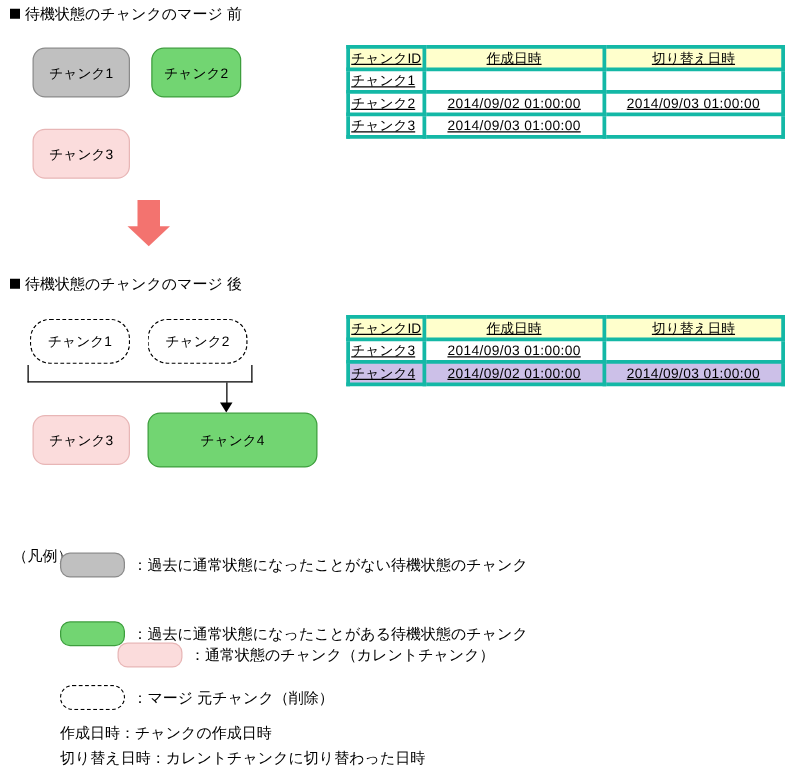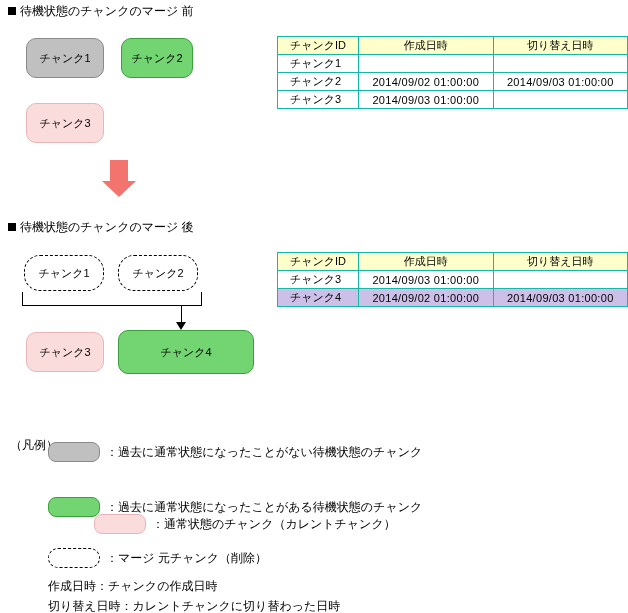--- a/index.html
+++ b/index.html
@@ -104,26 +104,27 @@
     border-top: 8px solid #000;
   }
 
   
   table.data {
     border-collapse: collapse;
     font-size: 11px;
     table-layout: fixed;
   }
   table.data th, table.data td {
-    border: 1px solid #14b8a6;
+    border: 3px solid #14b8a6;
     height: 18px;
-    padding: 0 12px;
+    padding: 0 1px;
     box-sizing: border-box;
     font-weight: normal;
     white-space: nowrap;
+    text-decoration: underline;
   }
   table.data thead th {
     background: #ffffcc;
     text-align: center;
   }
   table.data td.c-id { text-align: left; }
   table.data td.c-dt { text-align: center; letter-spacing: 0.3px; }
   tr.highlight td { background: #ccc0e8; }
 
   

